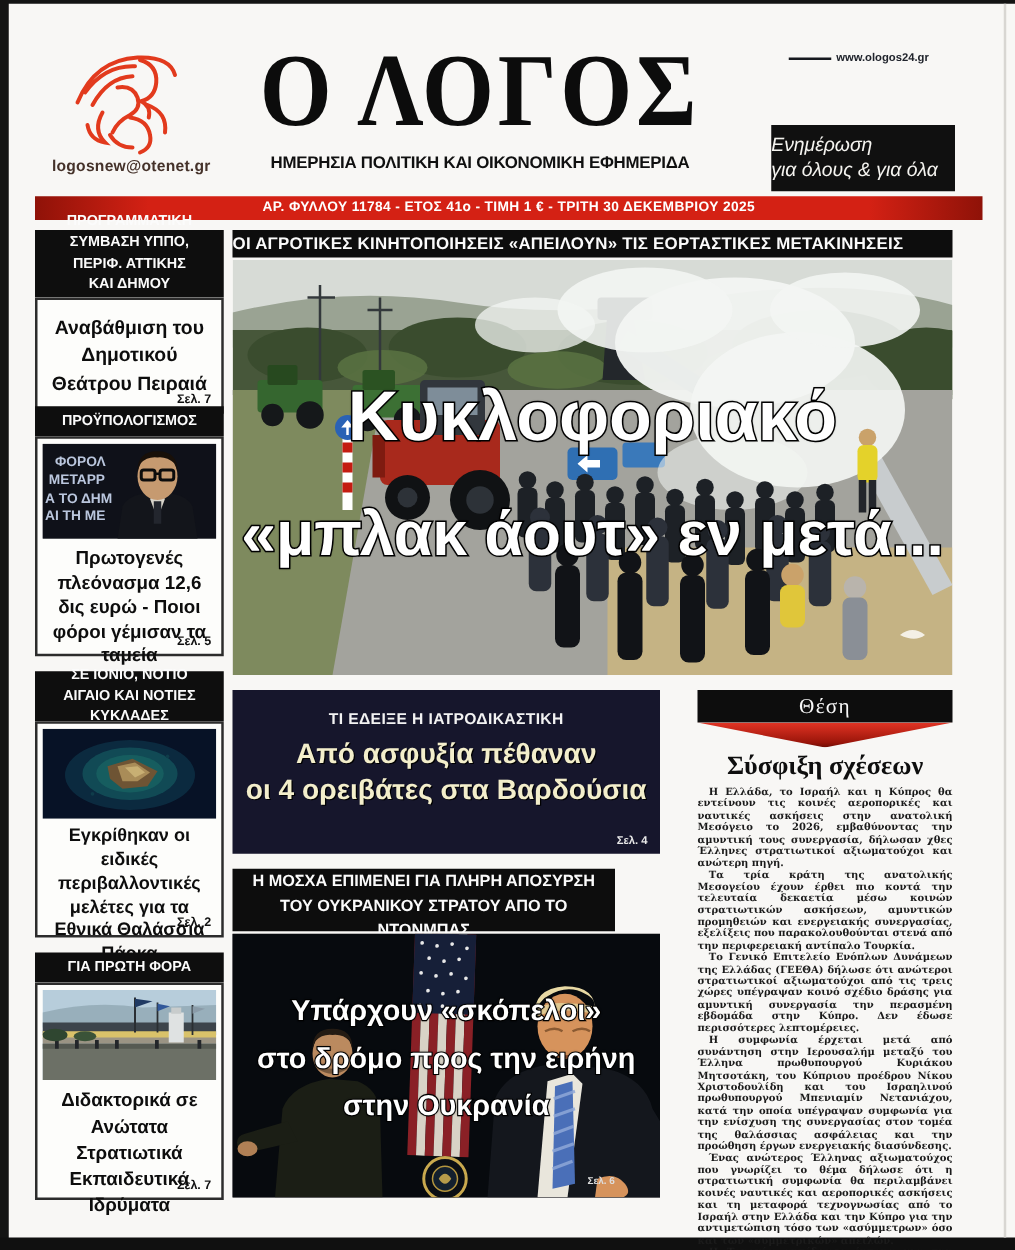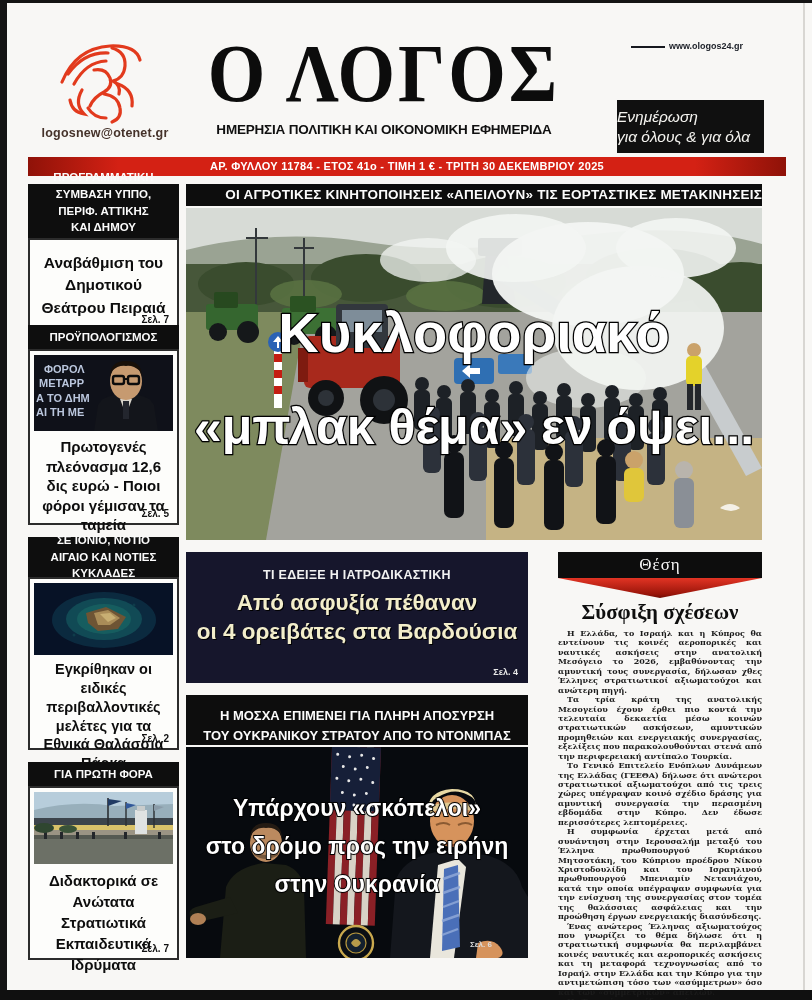--- a/index.html
+++ b/index.html
@@ -43,39 +43,39 @@
   .sb-kicker { left:28px; width:151px; background:#0e0e0e; color:#fbfbfb;
     font-weight:bold; font-size:11.5px; text-align:center; display:flex;
     flex-direction:column; justify-content:center; line-height:1.45; padding:2px 21px; }
   .sb-box { left:28px; width:151px; background:#fdfdfb; border:2px solid #2c2c2c; padding:4px 4px; }
   .sb-title { font-weight:bold; color:#0d0d0d; text-align:center; }
   .sb-page { position:absolute; right:8px; bottom:4px; font-weight:bold; font-size:10px; color:#101010; }
   .sb-photo { display:block; width:100%; }
 
   
   #lead-kicker { left:186px; top:184px; width:576px; height:22px; background:#0d0d0d;
-    color:#fbfbfb; font-weight:bold; font-size:13.5px; text-align:right; line-height:22px; letter-spacing:.2px; }
+    color:#fbfbfb; font-weight:bold; font-size:13.5px; text-align:left; line-height:22px; letter-spacing:.2px; }
   #lead-photo { left:186px; top:208px; width:576px; height:332px; overflow:hidden; }
   .hl-outline { color:#fff; font-weight:bold; -webkit-text-stroke:2.4px #000;
     paint-order:stroke fill; text-shadow:0 0 2px #000; text-align:center; white-space:nowrap; }
   #lead-hl1 { left:186px; top:300px; width:576px; font-size:56px; }
   #lead-hl2 { left:186px; top:398px; width:576px; font-size:50px; }
 
   
   #story2 { left:186px; top:552px; width:342px; height:131px; background:#16162c;
     text-align:center; color:#fff; }
   #story2-kicker { margin-top:16px; font-weight:bold; font-size:12.5px; letter-spacing:.3px; color:#f2f2f2; }
   #story2-hl { margin-top:6px; font-weight:bold; font-size:22.5px; line-height:1.3; color:#f3eecb;
     text-shadow:1px 1px 0 #000; }
   #story2-page { position:absolute; right:10px; bottom:6px; font-weight:bold; font-size:9px; color:#e8e8e8; }
 
   
-  #story3-kicker { left:186px; top:695px; width:342px; height:50px; background:#0d0d0d;
+  #story3-kicker { left:186px; top:695px; width:306px; height:50px; background:#0d0d0d;
     color:#fbfbfb; font-weight:bold; font-size:13px; text-align:center;
-    display:flex; flex-direction:column; justify-content:flex-end; line-height:1.5; }
+    display:flex; flex-direction:column; justify-content:space-between; line-height:1.5; }
   #story3-photo { left:186px; top:747px; width:342px; height:211px; overflow:hidden; background:#05070a; }
   #story3-hl { left:186px; top:790px; width:342px; font-size:23px; line-height:1.65;
     -webkit-text-stroke:1.8px #000; white-space:normal; }
   #story3-page { left:470px; top:940px; font-weight:bold; font-size:8px; color:#ddd; }
 
   
   #opinion { left:558px; top:552px; width:204px; }
   #opinion-bar { background:#0d0d0d; height:26px; color:#f8f8f8; text-align:center;
     font-family:"Liberation Serif", serif; font-size:17px; line-height:25px; letter-spacing:1px; }
   #opinion-arrow { width:100%; height:20px;
@@ -339,21 +339,21 @@
           <rect x="509" y="176" width="6" height="26" fill="#23262b"></rect>
         <circle cx="448" cy="252" r="9" fill="#caa26a"></circle>
         <rect x="438" y="260" width="20" height="34" rx="6" fill="#e0c63a"></rect>
         <circle cx="498" cy="262" r="9" fill="#b9b4ac"></circle>
         <rect x="488" y="270" width="20" height="50" rx="6" fill="#8a8f96"></rect>
       </g>
       <path d="M534,300 q10,-8 20,0 q-8,6 -20,0" fill="#fff" opacity=".8"></path>
     </svg>
   </div>
   <div class="abs hl-outline" id="lead-hl1">Κυκλοφοριακό</div>
-  <div class="abs hl-outline" id="lead-hl2">«μπλακ θέμα» εν όψει...</div>
+  <div class="abs hl-outline" id="lead-hl2">«μπλακ άουτ» εν μετά...</div>
 
   <div class="abs" id="story2">
     <div id="story2-kicker">ΤΙ ΕΔΕΙΞΕ Η ΙΑΤΡΟΔΙΚΑΣΤΙΚΗ</div>
     <div id="story2-hl">
       <div>Από ασφυξία πέθαναν</div>
       <div>οι 4 ορειβάτες στα Βαρδούσια</div>
     </div>
     <div id="story2-page">Σελ. 4</div>
   </div>
 

